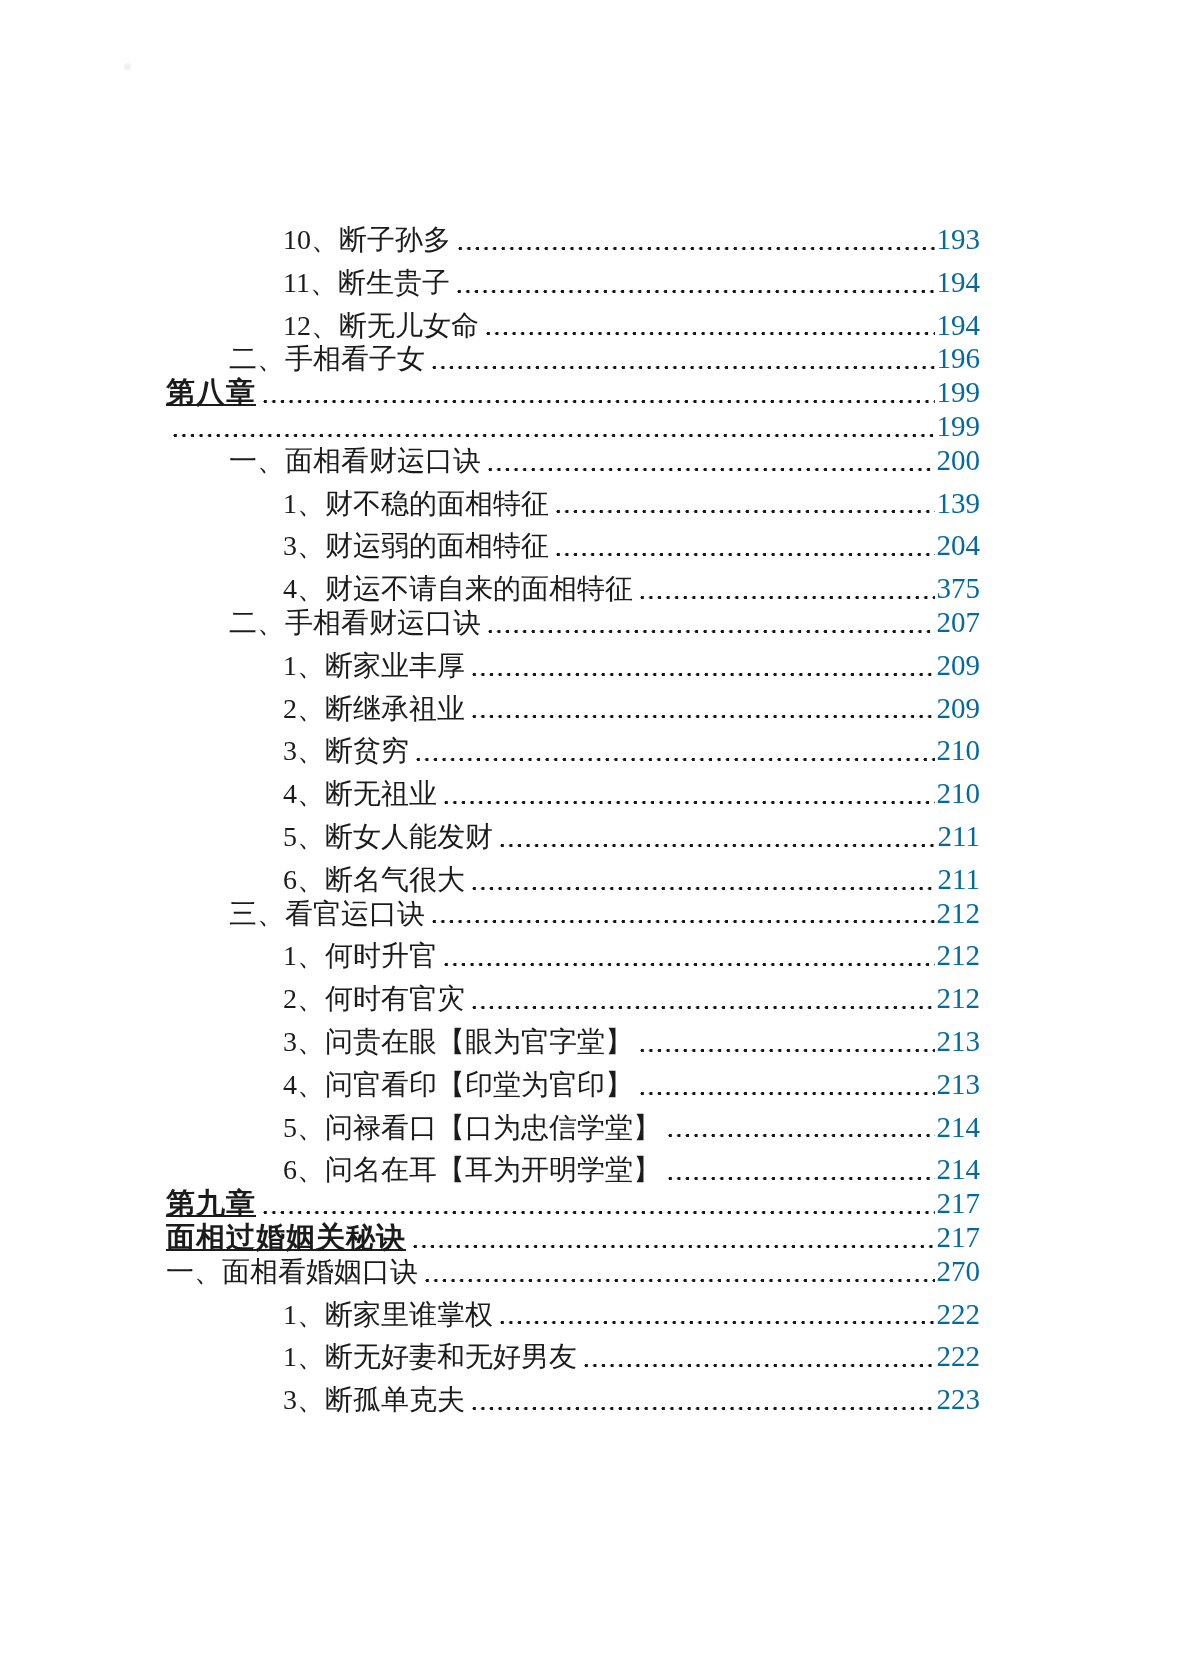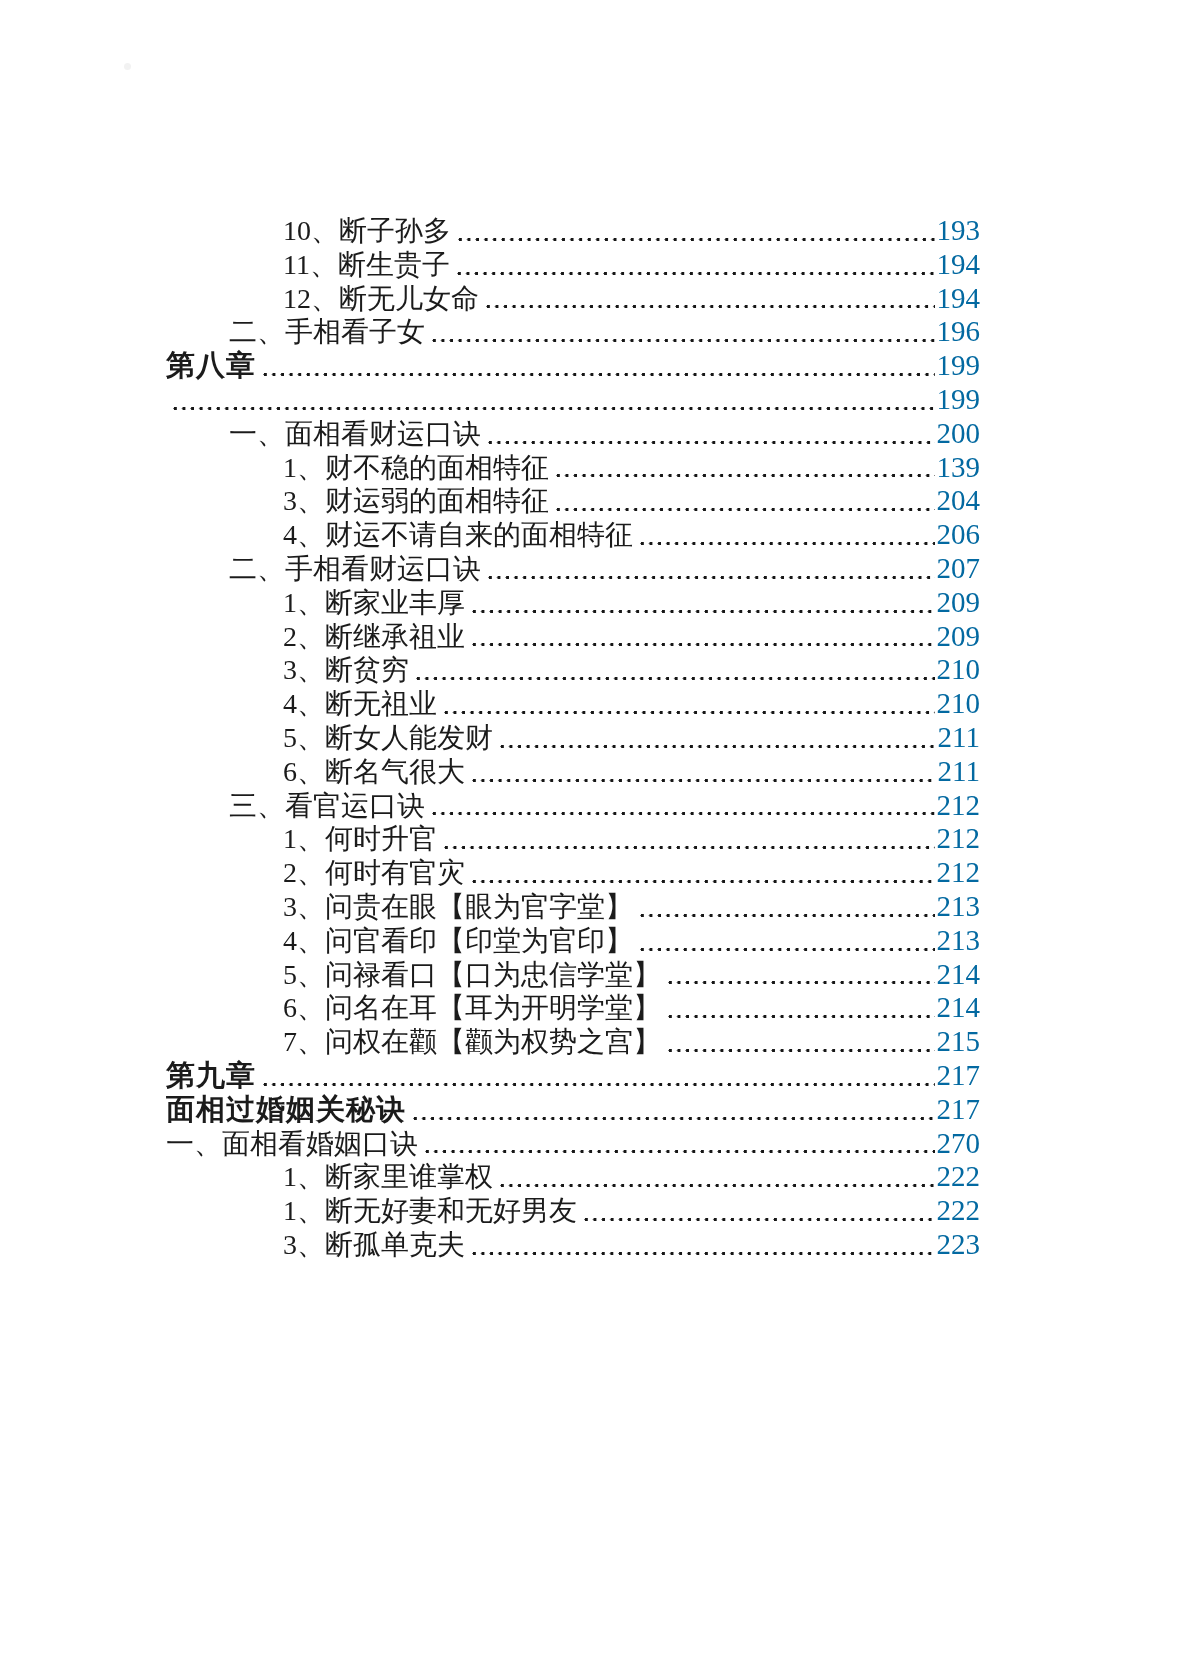--- a/index.html
+++ b/index.html
@@ -28,26 +28,27 @@
   }
   .toc-row {
     display: flex;
     align-items: baseline;
     height: 33.8px;
     font-size: 28px;
     line-height: 33.8px;
     white-space: nowrap;
   }
   .toc-row.level-1 { padding-left: 63px; justify-content: flex-end; }
-  .toc-row.level-2 { padding-left: 117px; }
+  .toc-row.level-2 { padding-left: 117px; margin-top: 9px; }
   .toc-row.bold .toc-label {
     font-family: "Liberation Sans", "DejaVu Sans", sans-serif;
     font-weight: bold;
     font-size: 29px;
     letter-spacing: 1px;
+    text-decoration: underline;
   }
   .toc-label {
     flex: 0 0 auto;
   }
   .toc-leader {
     flex: 1 1 auto;
     align-self: flex-end;
     height: 5px;
     margin: 0 2px 6px 7px;
     background-image: radial-gradient(circle at 2.2px 2.5px, #161616 1.55px, rgba(0,0,0,0) 1.95px);
@@ -119,21 +120,21 @@
     <span class="toc-page">139</span>
   </div>
       <div class="toc-row level-2">
     <span class="toc-label">3、财运弱的面相特征</span>
     <span class="toc-leader"></span>
     <span class="toc-page">204</span>
   </div>
       <div class="toc-row level-2">
     <span class="toc-label">4、财运不请自来的面相特征</span>
     <span class="toc-leader"></span>
-    <span class="toc-page">206</span>
+    <span class="toc-page">375</span>
   </div>
       <div class="toc-row level-1">
     <span class="toc-label">二、手相看财运口诀</span>
     <span class="toc-leader"></span>
     <span class="toc-page">207</span>
   </div>
       <div class="toc-row level-2">
     <span class="toc-label">1、断家业丰厚</span>
     <span class="toc-leader"></span>
     <span class="toc-page">209</span>
@@ -190,25 +191,20 @@
   </div>
       <div class="toc-row level-2">
     <span class="toc-label">5、问禄看口【口为忠信学堂】</span>
     <span class="toc-leader"></span>
     <span class="toc-page">214</span>
   </div>
       <div class="toc-row level-2">
     <span class="toc-label">6、问名在耳【耳为开明学堂】</span>
     <span class="toc-leader"></span>
     <span class="toc-page">214</span>
-  </div>
-      <div class="toc-row level-2">
-    <span class="toc-label">7、问权在颧【颧为权势之宫】</span>
-    <span class="toc-leader"></span>
-    <span class="toc-page">215</span>
   </div>
       <div class="toc-row level-0 bold">
     <span class="toc-label">第九章</span>
     <span class="toc-leader"></span>
     <span class="toc-page">217</span>
   </div>
       <div class="toc-row level-0 bold">
     <span class="toc-label">面相过婚姻关秘诀</span>
     <span class="toc-leader"></span>
     <span class="toc-page">217</span>

